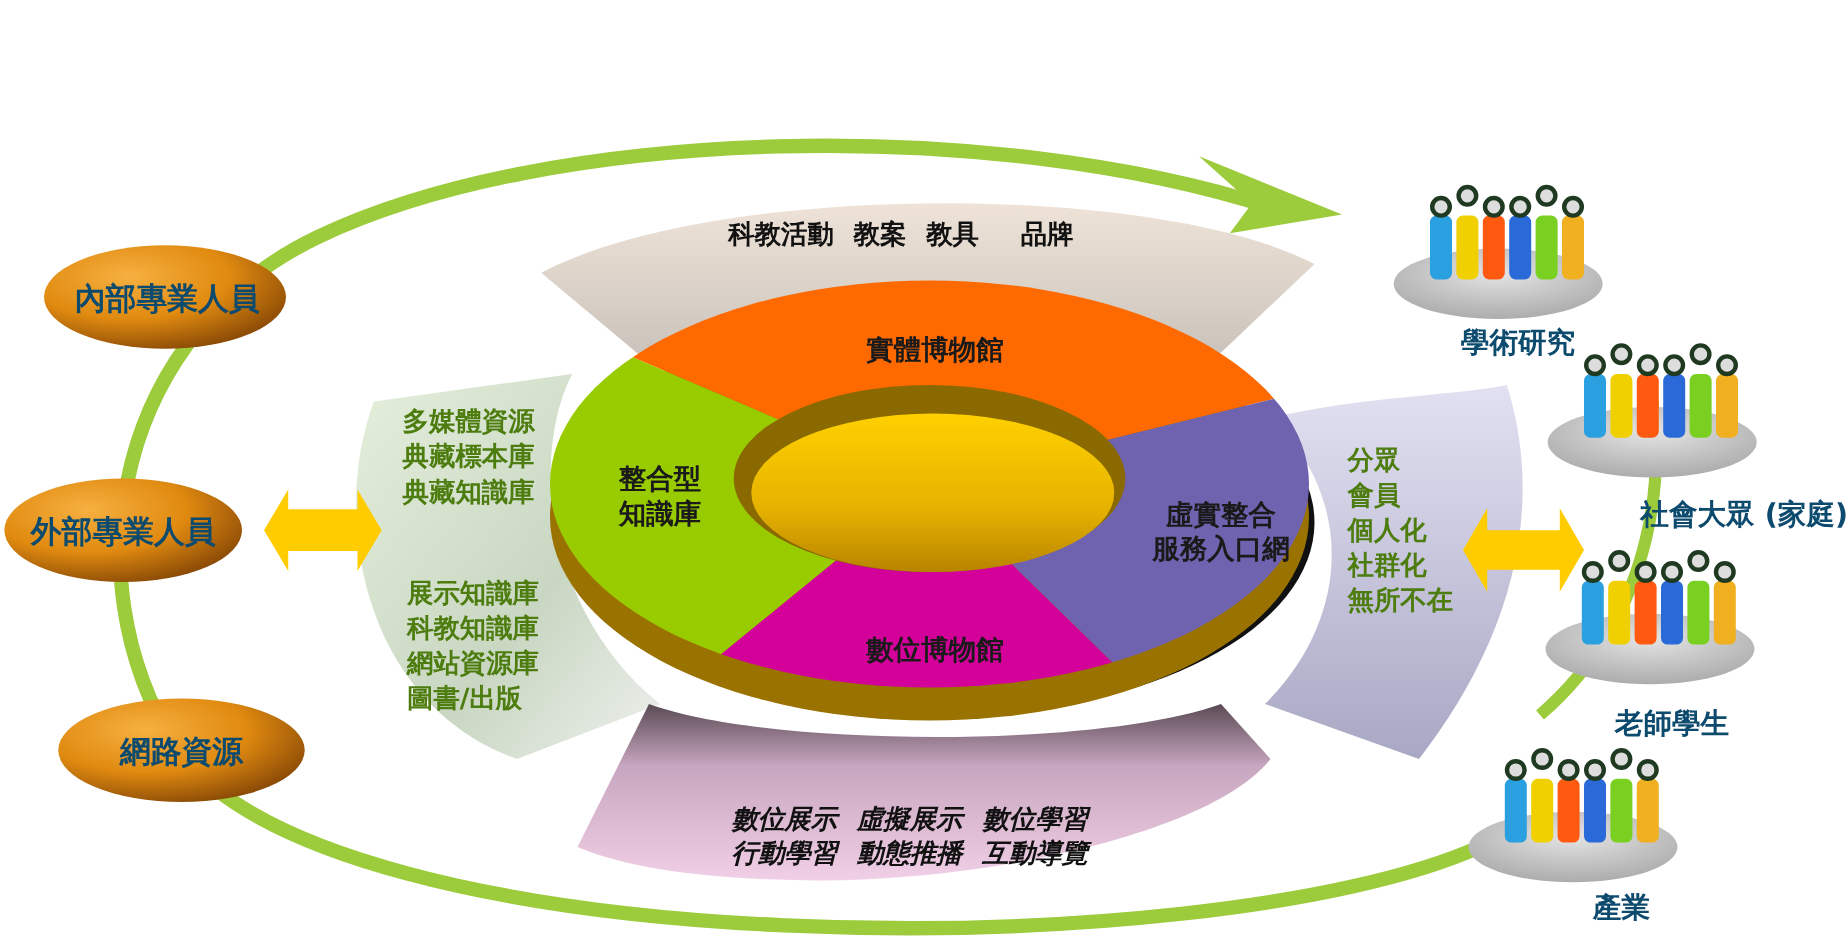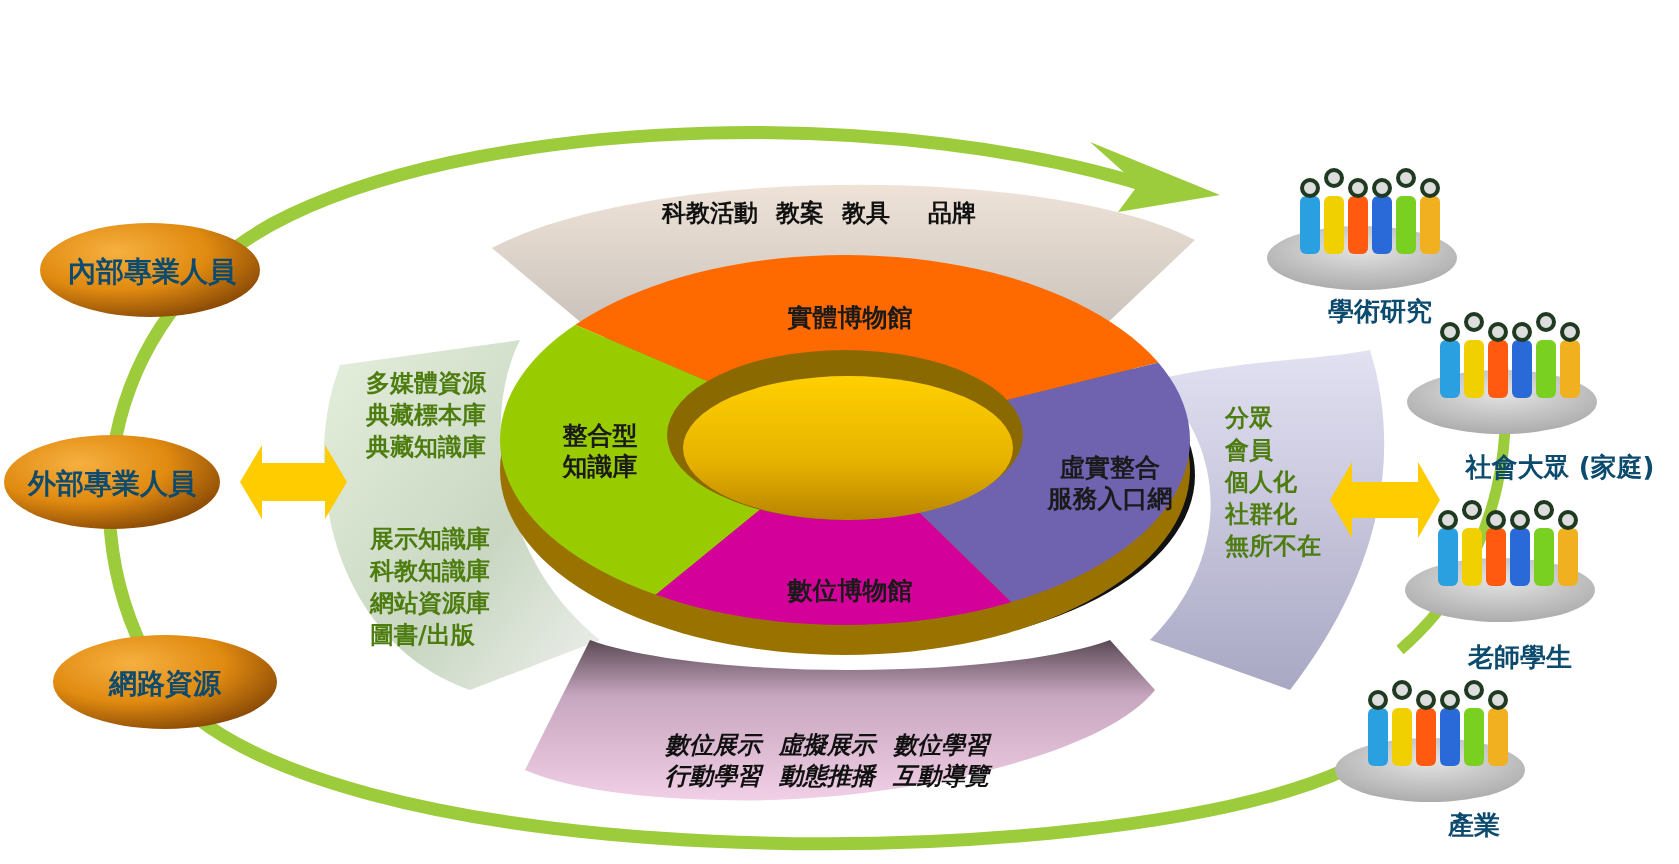--- a/index.html
+++ b/index.html
@@ -198,15 +198,15 @@
   <div>整合型</div>
   <div>知識庫</div>
 </div>
 <div class="ring-lbl" style="left:1015px;top:420px;width:190px;margin-top:32px;">
   <div>虛實整合</div>
   <div>服務入口網</div>
 </div>
 <div class="ring-lbl" style="left:740px;top:575px;width:220px;">數位博物館</div>
 
 <div class="aud-lbl" style="left:1300px;top:294px;width:160px;">學術研究</div>
-<div class="aud-lbl" style="left:1440px;top:450px;width:240px;">社會大眾 (家庭)</div>
+<div class="aud-lbl" style="left:1440px;top:450px;width:240px;text-align:right;">社會大眾 (家庭)</div>
 <div class="aud-lbl" style="left:1440px;top:640px;width:160px;">老師學生</div>
 <div class="aud-lbl" style="left:1360px;top:808px;width:140px;text-align:right;">產業</div>
 
 </body></html>

